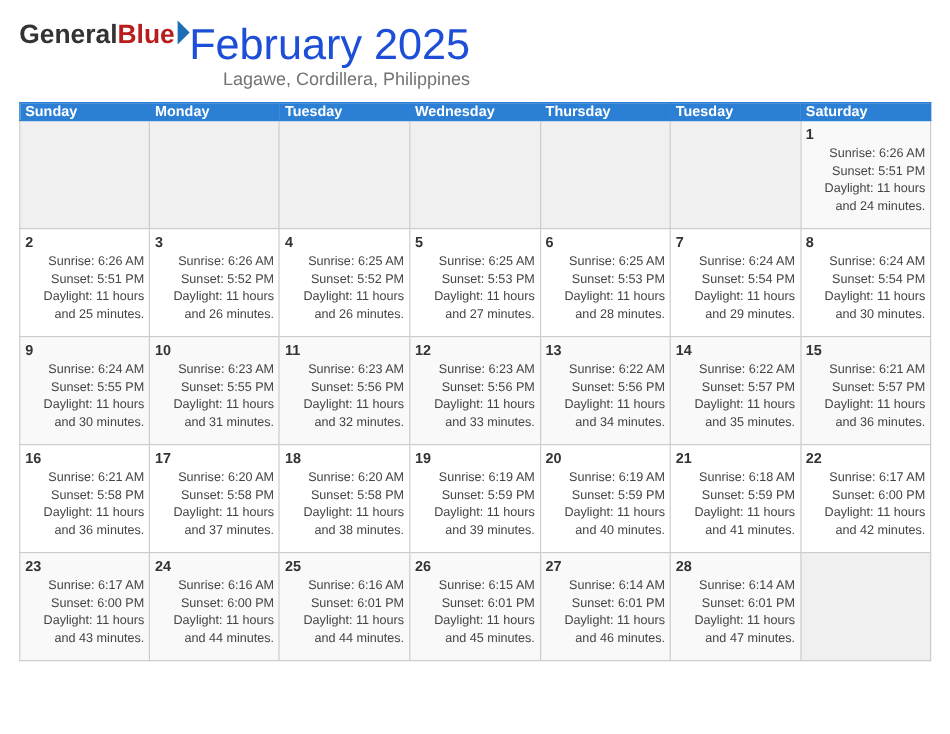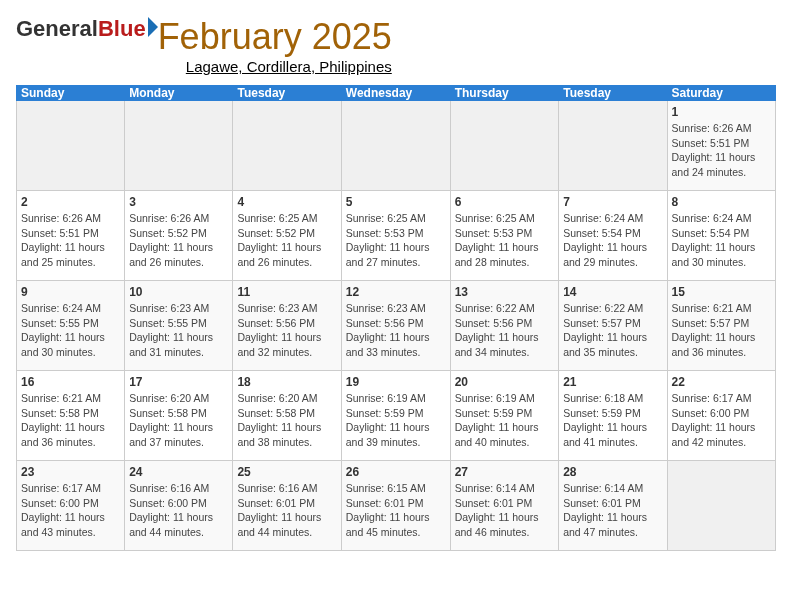--- a/index.html
+++ b/index.html
@@ -37,26 +37,25 @@
       border-bottom: 10px solid transparent;
       margin-left: 2px;
       margin-top: -4px;
     }
     .title-block {
       text-align: right;
     }
     .month-title {
       font-size: 36px;
       font-weight: normal;
-      color: #a16207;
+      color: #1d4ed8;
     }
     .location {
       font-size: 15px;
-      color: #000000;
-      text-decoration: underline;
+      color: #737373;
     }
     .calendar {
       width: 100%;
       border-collapse: collapse;
       font-size: 11px;
     }
     .calendar thead tr th {
       background-color: #2b7fd4;
       color: white;
       padding: 0 4px;
@@ -84,20 +83,21 @@
       font-weight: bold;
       font-size: 12px;
       color: #333;
       display: block;
       margin-bottom: 2px;
     }
     .day-info {
       color: #444;
       font-size: 10.5px;
       line-height: 1.4;
+      text-align: right;
     }
     .empty-cell {
       background: #f0f0f0 !important;
     }
   </style>
 </head>
 <body>
 
 <div class="header">
   <div class="logo">

